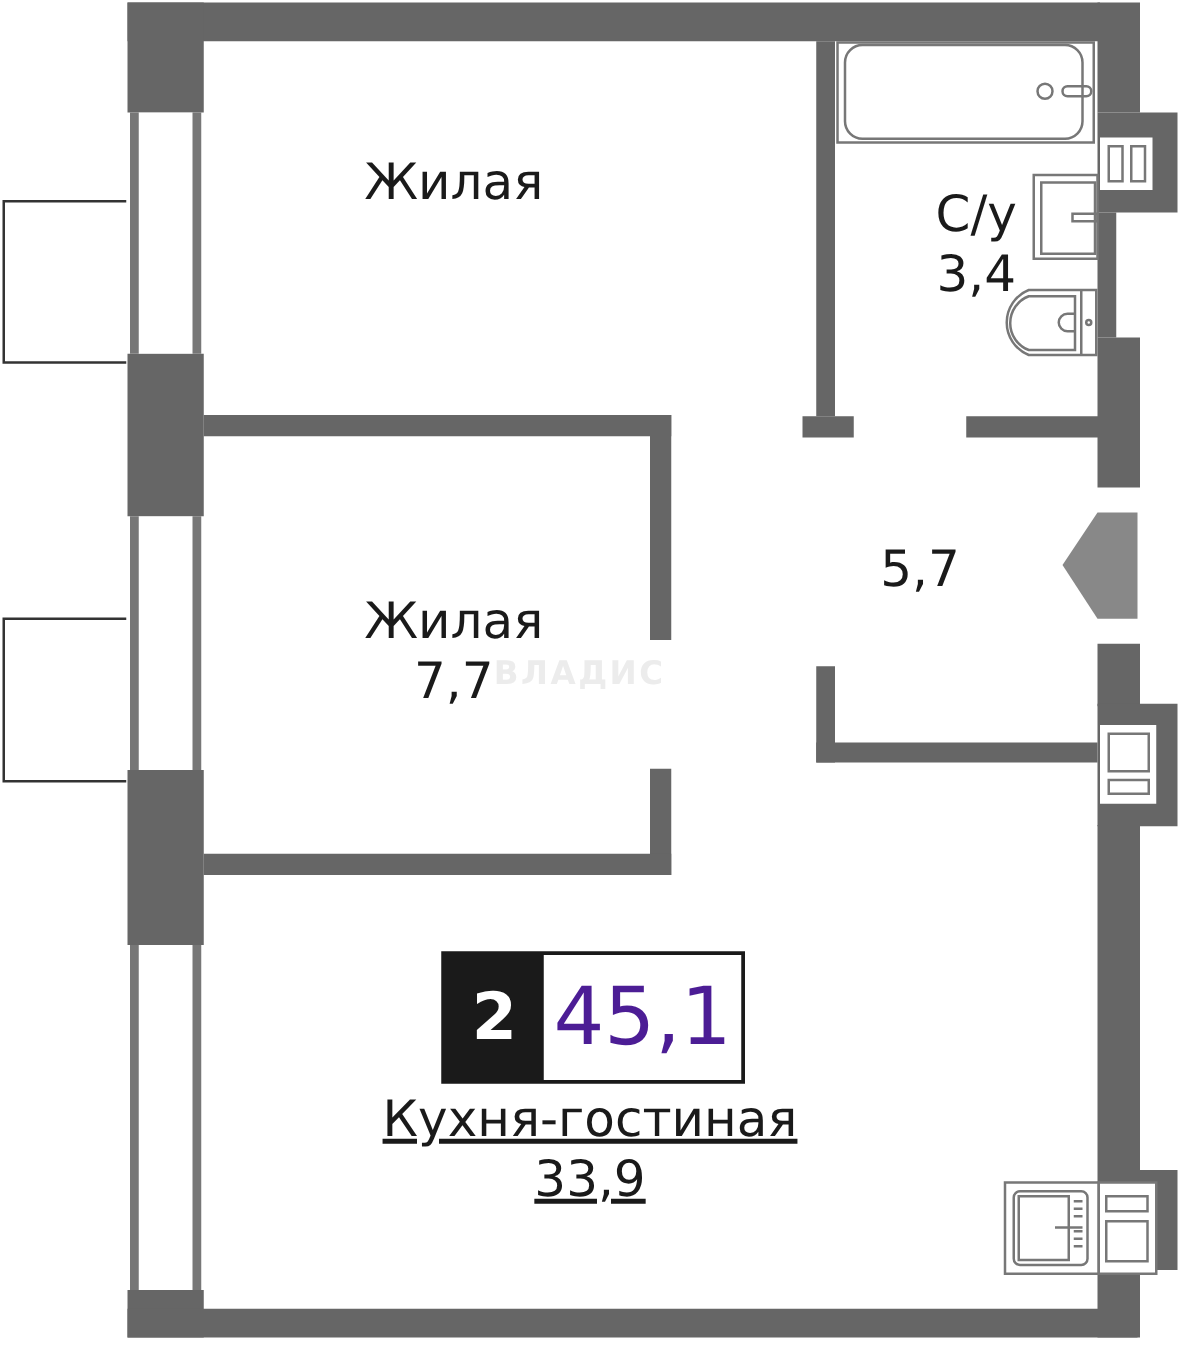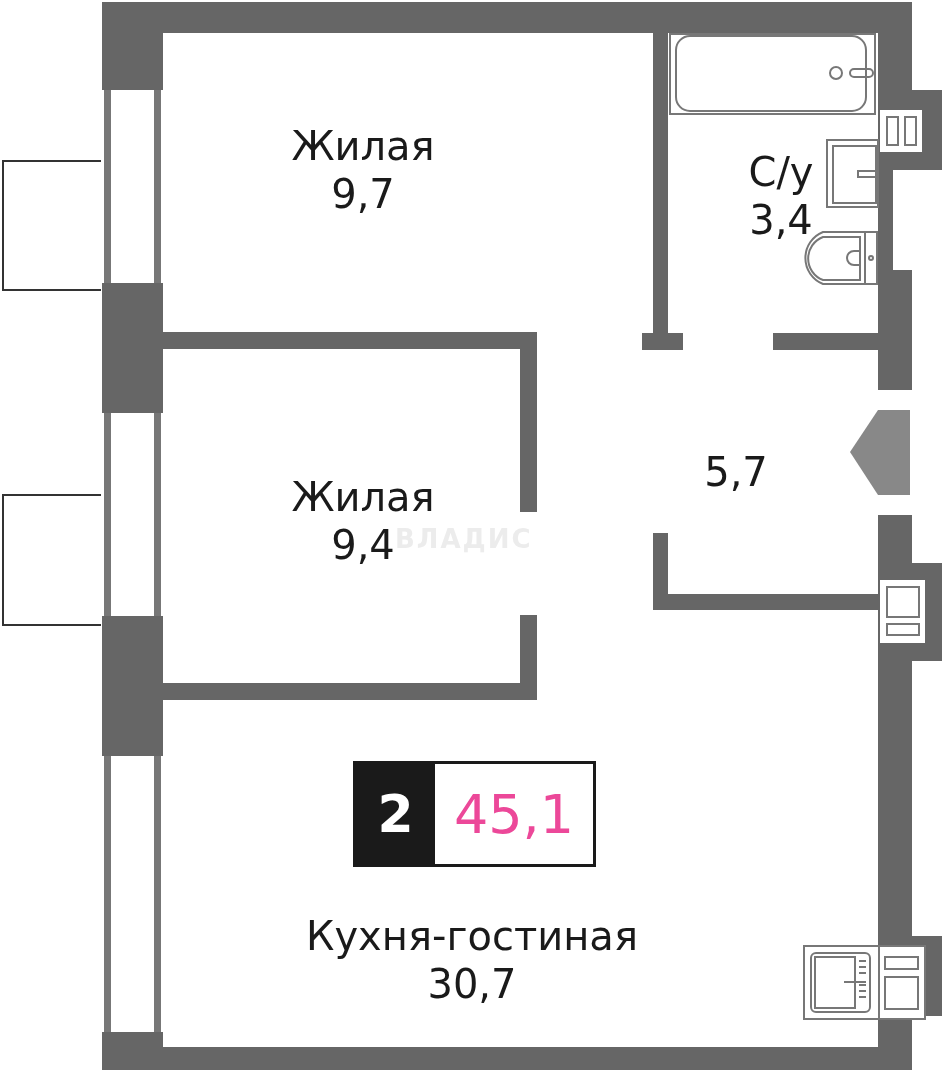--- a/index.html
+++ b/index.html
@@ -1,21 +1,21 @@
 <!DOCTYPE html>
 <html><head>
 <meta charset="utf-8">
 <style>
   html, body { margin:0; padding:0; background:#ffffff; }
   body { width:945px; height:1080px; position:relative; overflow:hidden; font-family:"DejaVu Sans", sans-serif; }
   .plan { position:absolute; left:0; top:0; width:945px; height:1080px; }
   .label { position:absolute; text-align:center; color:#1a1a1a; font-size:40px; line-height:48px; transform:translateX(-50%); white-space:nowrap; }
   .badge { position:absolute; left:353px; top:761px; width:243px; height:106px; border:3px solid #1a1a1a; box-sizing:border-box; display:flex; background:#fff; }
   .badge-rooms { width:79px; background:#1a1a1a; color:#fff; font-size:52px; font-weight:bold; display:flex; align-items:center; justify-content:center; }
-  .badge-area { flex:1; color:#ec4899; font-size:54px; display:flex; align-items:center; justify-content:center; }
+  .badge-area { flex:1; color:#4c1d95; font-size:64px; display:flex; align-items:center; justify-content:center; }
   .watermark { position:absolute; left:395px; top:524px; color:#ececec; font-size:26px; font-weight:bold; letter-spacing:2px; }
 </style>
 </head>
 <body>
 
 <svg class="plan" viewBox="0 0 945 1080" xmlns="http://www.w3.org/2000/svg">
   <g fill="#666666">
 
     <rect x="102" y="2" width="778" height="31"></rect>
 
@@ -115,38 +115,37 @@
     <rect x="879" y="946" width="46" height="73" fill="#fff"></rect>
     <rect x="885" y="957" width="33" height="12"></rect>
     <rect x="885" y="977" width="33" height="32"></rect>
   </g>
 </svg>
 
 <div class="watermark">ВЛАДИС</div>
 
 <div class="label" style="left:363px; top:122px;">
   <div>Жилая</div>
-  <div>9,7</div>
 </div>
 
 <div class="label" style="left:363px; top:473px;">
   <div>Жилая</div>
-  <div>9,4</div>
+  <div>7,7</div>
 </div>
 
 <div class="label" style="left:781px; top:148px;">
   <div>С/у</div>
   <div>3,4</div>
 </div>
 
-<div class="label" style="left:736px; top:432px;margin-top:16px;">
+<div class="label" style="left:736px; top:432px;">
   <div>5,7</div>
 </div>
 
-<div class="label" style="left:472px; top:912px;">
+<div class="label" style="left:472px; top:872px;text-decoration:underline;">
   <div>Кухня-гостиная</div>
-  <div>30,7</div>
+  <div>33,9</div>
 </div>
 
 <div class="badge">
   <div class="badge-rooms">2</div>
   <div class="badge-area">45,1</div>
 </div>
 
 </body></html>

